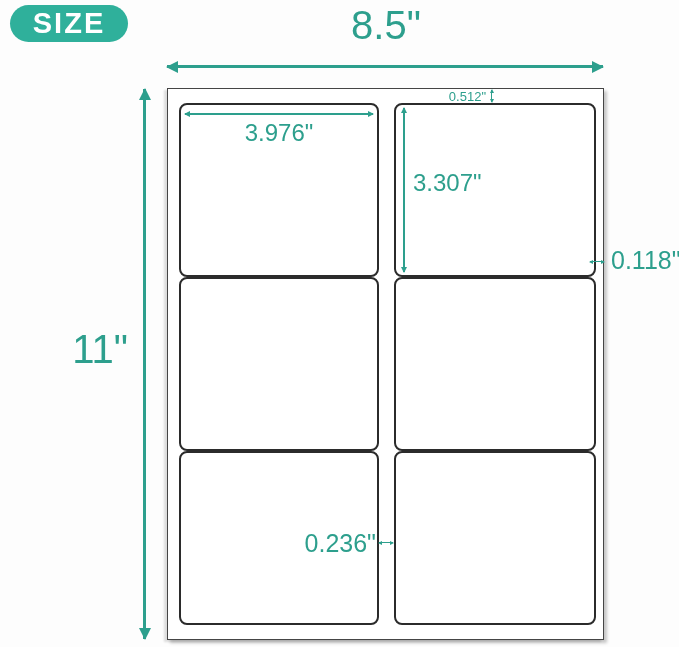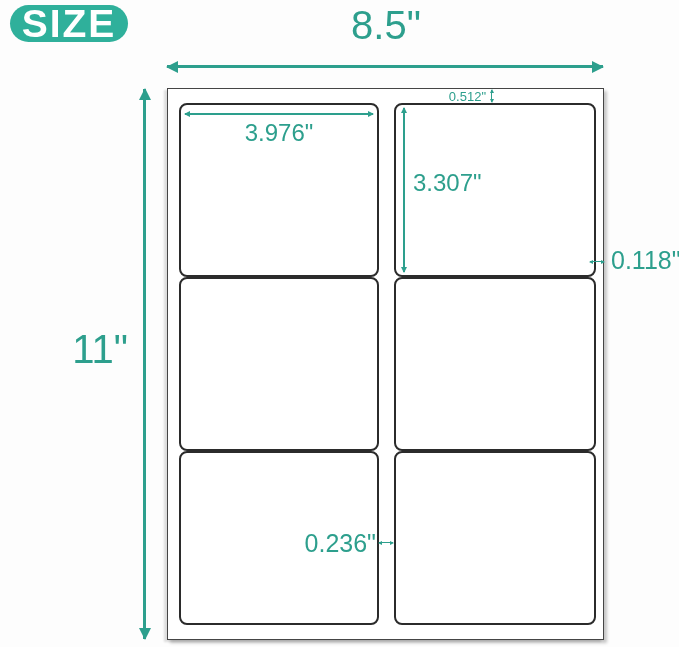--- a/index.html
+++ b/index.html
@@ -14,21 +14,21 @@
   .canvas{
     position:relative;width:679px;height:647px;overflow:hidden;
     background:var(--canvas-bg);
     font-family:"Liberation Sans",sans-serif;
     color:var(--accent);
   }
   
   .badge{
     position:absolute;left:10px;top:5px;width:118px;height:37px;
     background:var(--badge-bg);border-radius:19px;
-    color:var(--badge-text);font-size:39px;font-weight:bold;letter-spacing:2px;
+    color:var(--badge-text);font-size:29px;font-weight:bold;letter-spacing:2px;
     display:flex;align-items:center;justify-content:center;
   }
   
   .dim-main{position:absolute;font-size:40px;color:var(--accent);}
   .width-label{left:326px;top:3px;width:120px;text-align:center;}
   .height-label{left:60px;top:327px;width:80px;text-align:center;}
   
   .ah{position:absolute;height:3px;background:var(--accent);}
   .ah::before,.ah::after{content:"";position:absolute;top:50%;width:0;height:0;border:solid transparent;transform:translateY(-50%);}
   .ah::before{left:-1px;border-width:6px 12px 6px 0;border-right-color:var(--accent);}

